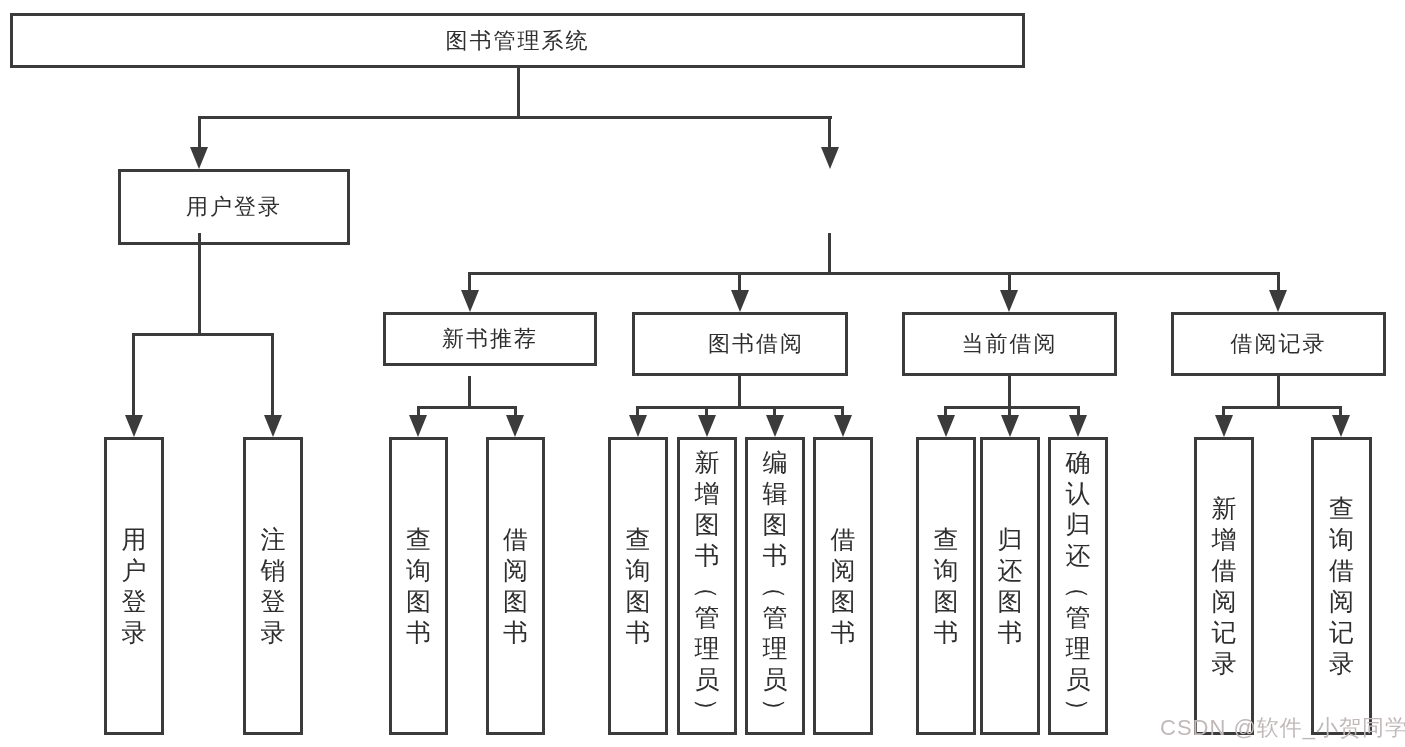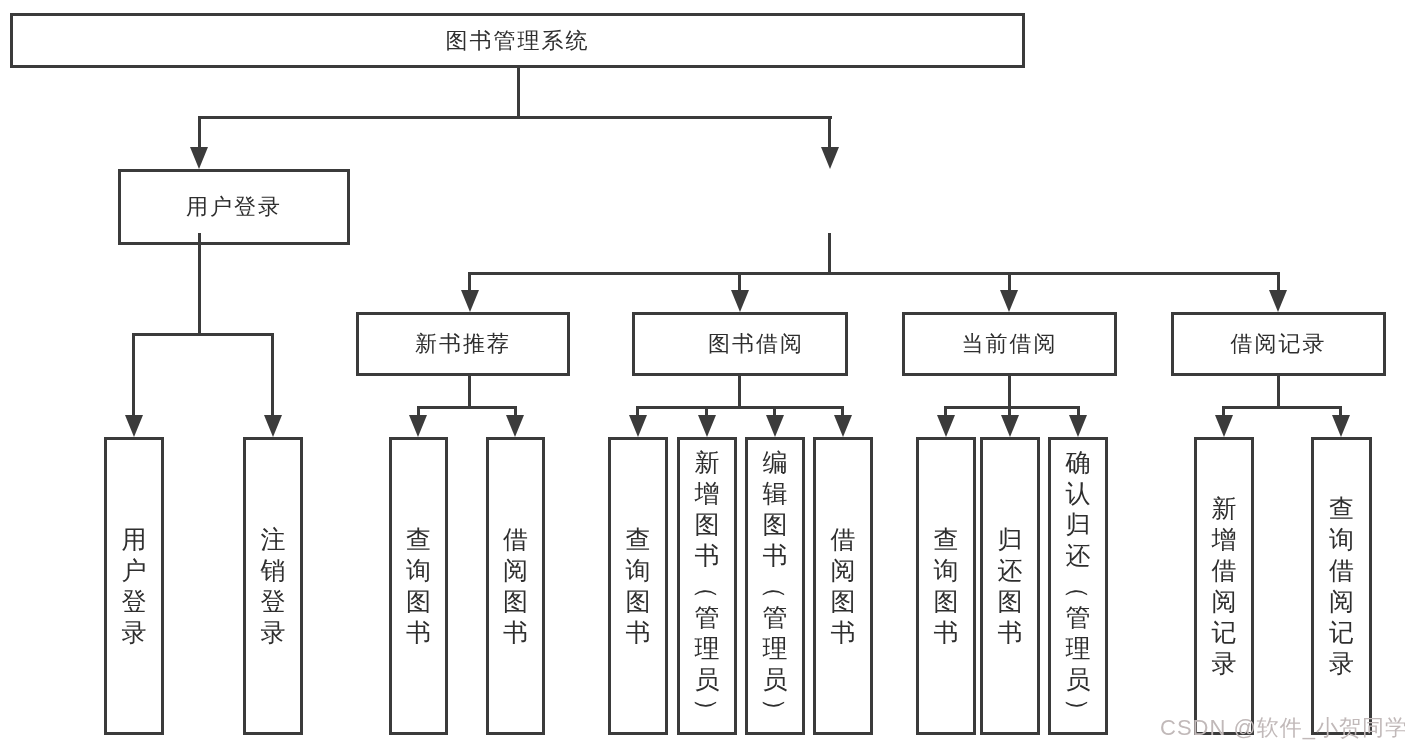--- a/index.html
+++ b/index.html
@@ -68,21 +68,21 @@
   <div class="line" style="left:468px;top:272px;width:812px;height:3px;"></div>
   <div class="line" style="left:468px;top:272px;width:3px;height:20px;"></div>
   <div class="line" style="left:738px;top:272px;width:3px;height:20px;"></div>
   <div class="line" style="left:1008px;top:272px;width:3px;height:20px;"></div>
   <div class="line" style="left:1277px;top:272px;width:3px;height:20px;"></div>
   <div class="arrow" style="left:461px;top:290px;"></div>
   <div class="arrow" style="left:731px;top:290px;"></div>
   <div class="arrow" style="left:1000px;top:290px;"></div>
   <div class="arrow" style="left:1269px;top:290px;"></div>
 
-  <div class="node" style="left:356px;top:312px;width:214px;height:64px;">
+  <div class="node" style="left:383px;top:312px;width:214px;height:54px;">
     <span class="h-label">新书推荐</span>
   </div>
   <div class="node" style="left:632px;top:312px;width:216px;height:64px;padding-left:32px;">
     <span class="h-label">图书借阅</span>
   </div>
   <div class="node" style="left:1171px;top:312px;width:215px;height:64px;">
     <span class="h-label">借阅记录</span>
   </div>
   <div class="node" style="left:902px;top:312px;width:215px;height:64px;">
     <span class="h-label">当前借阅</span>

